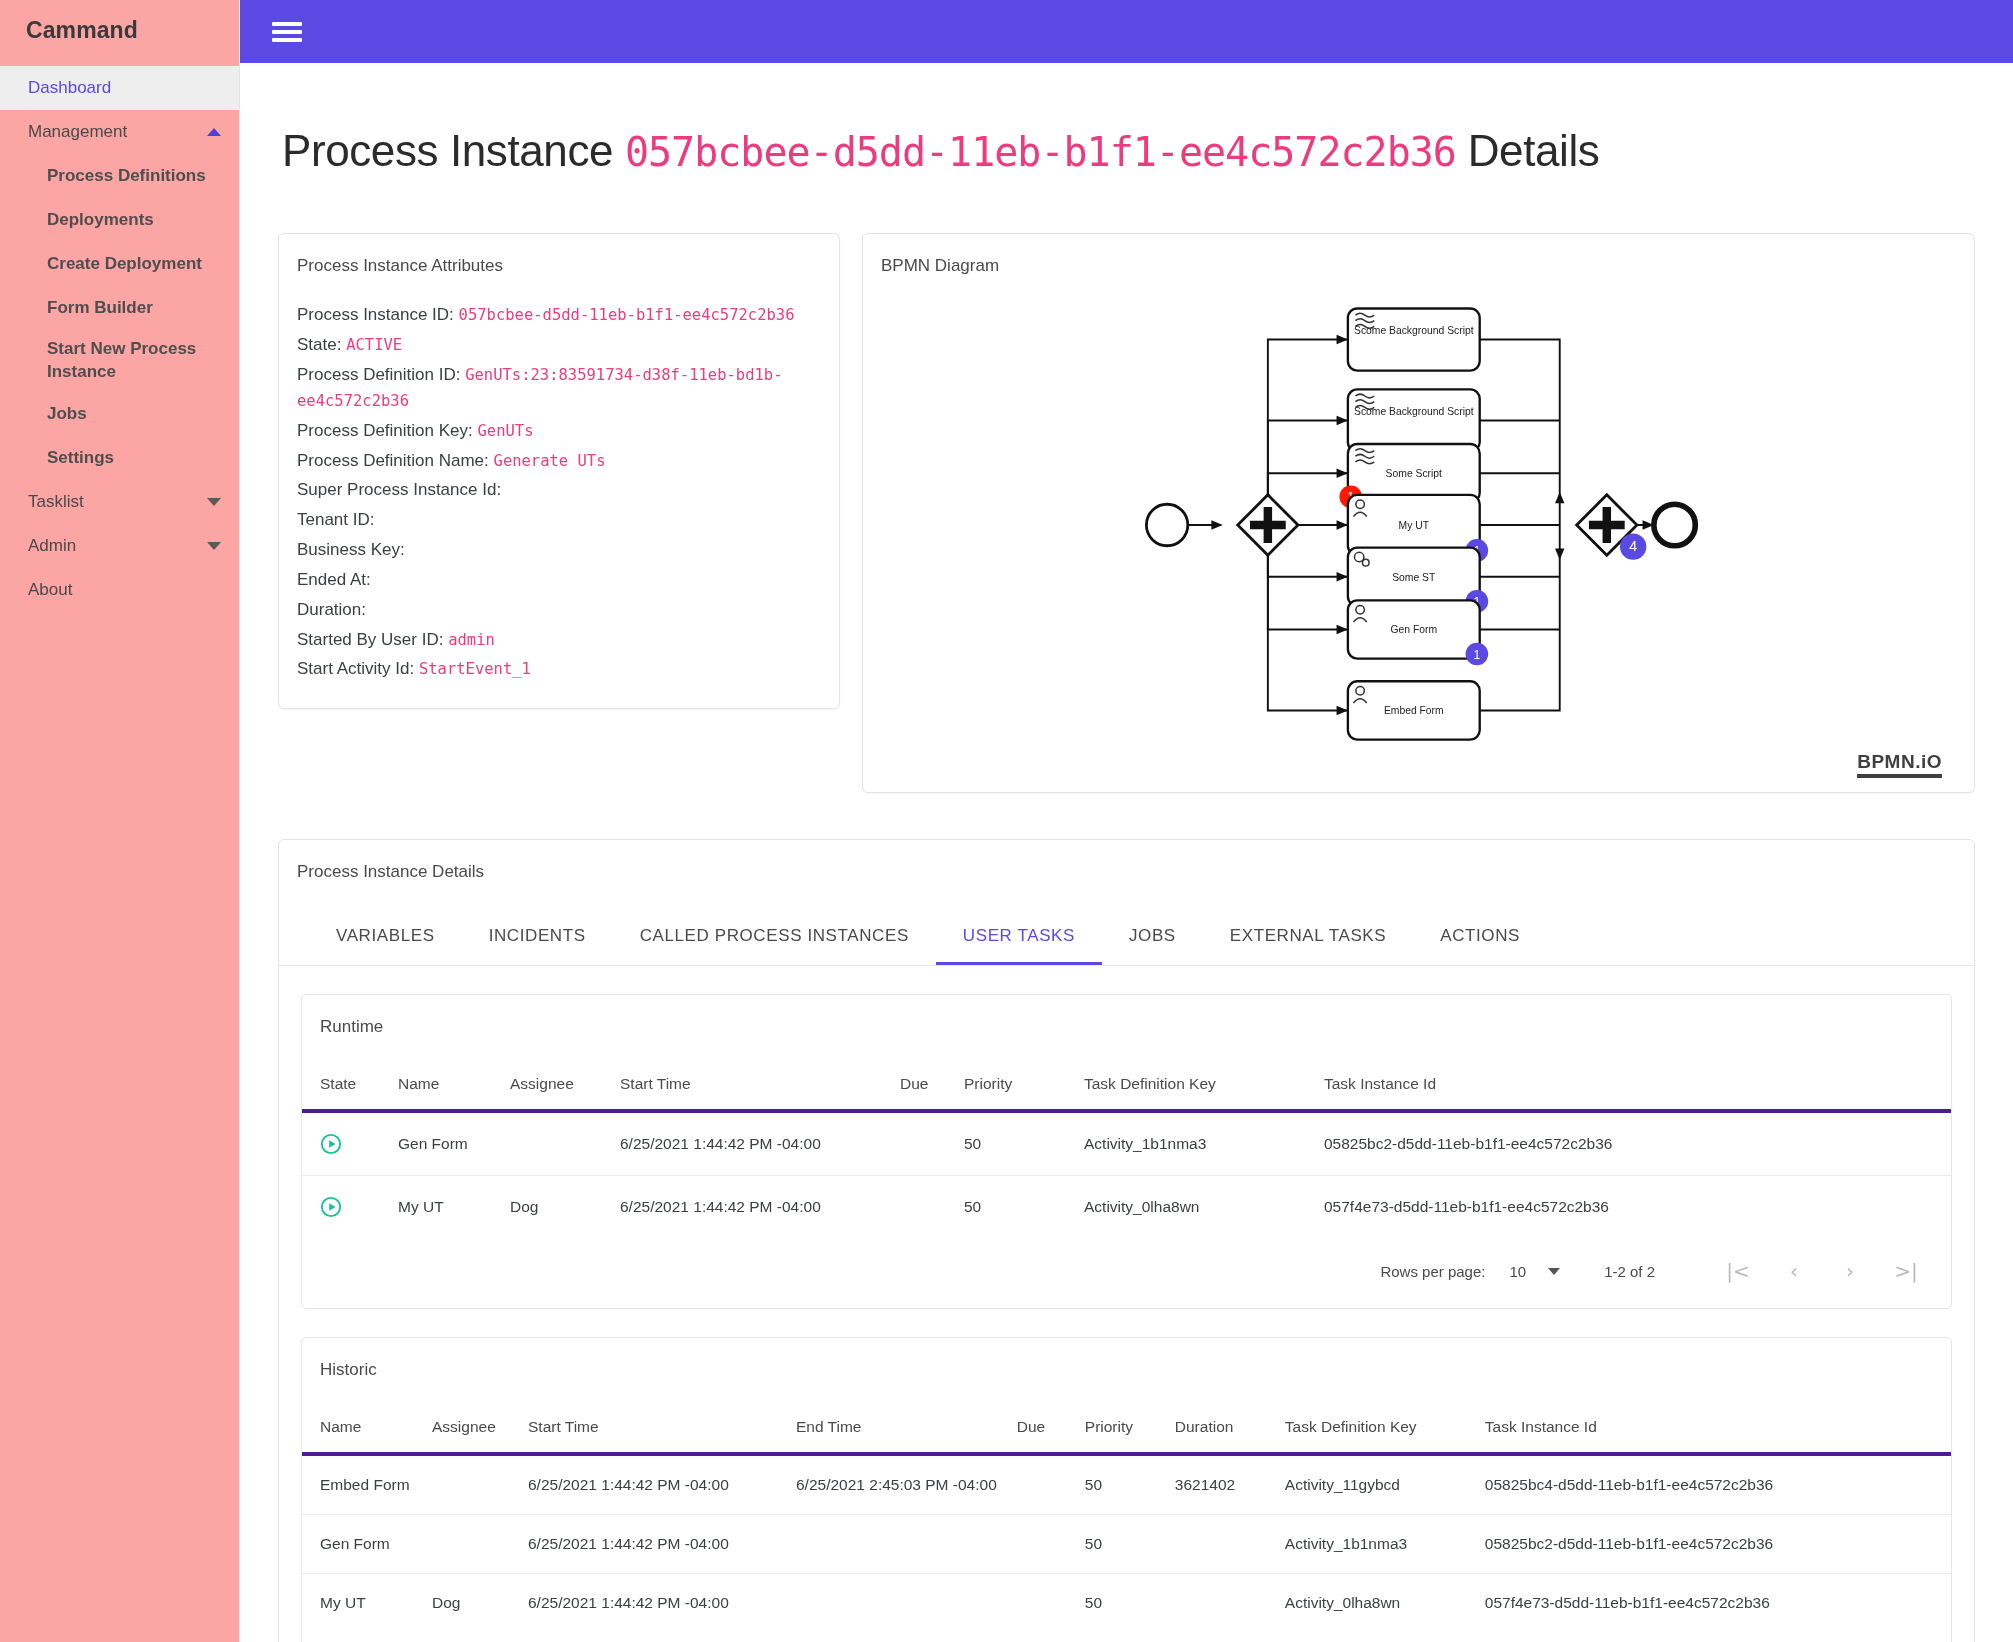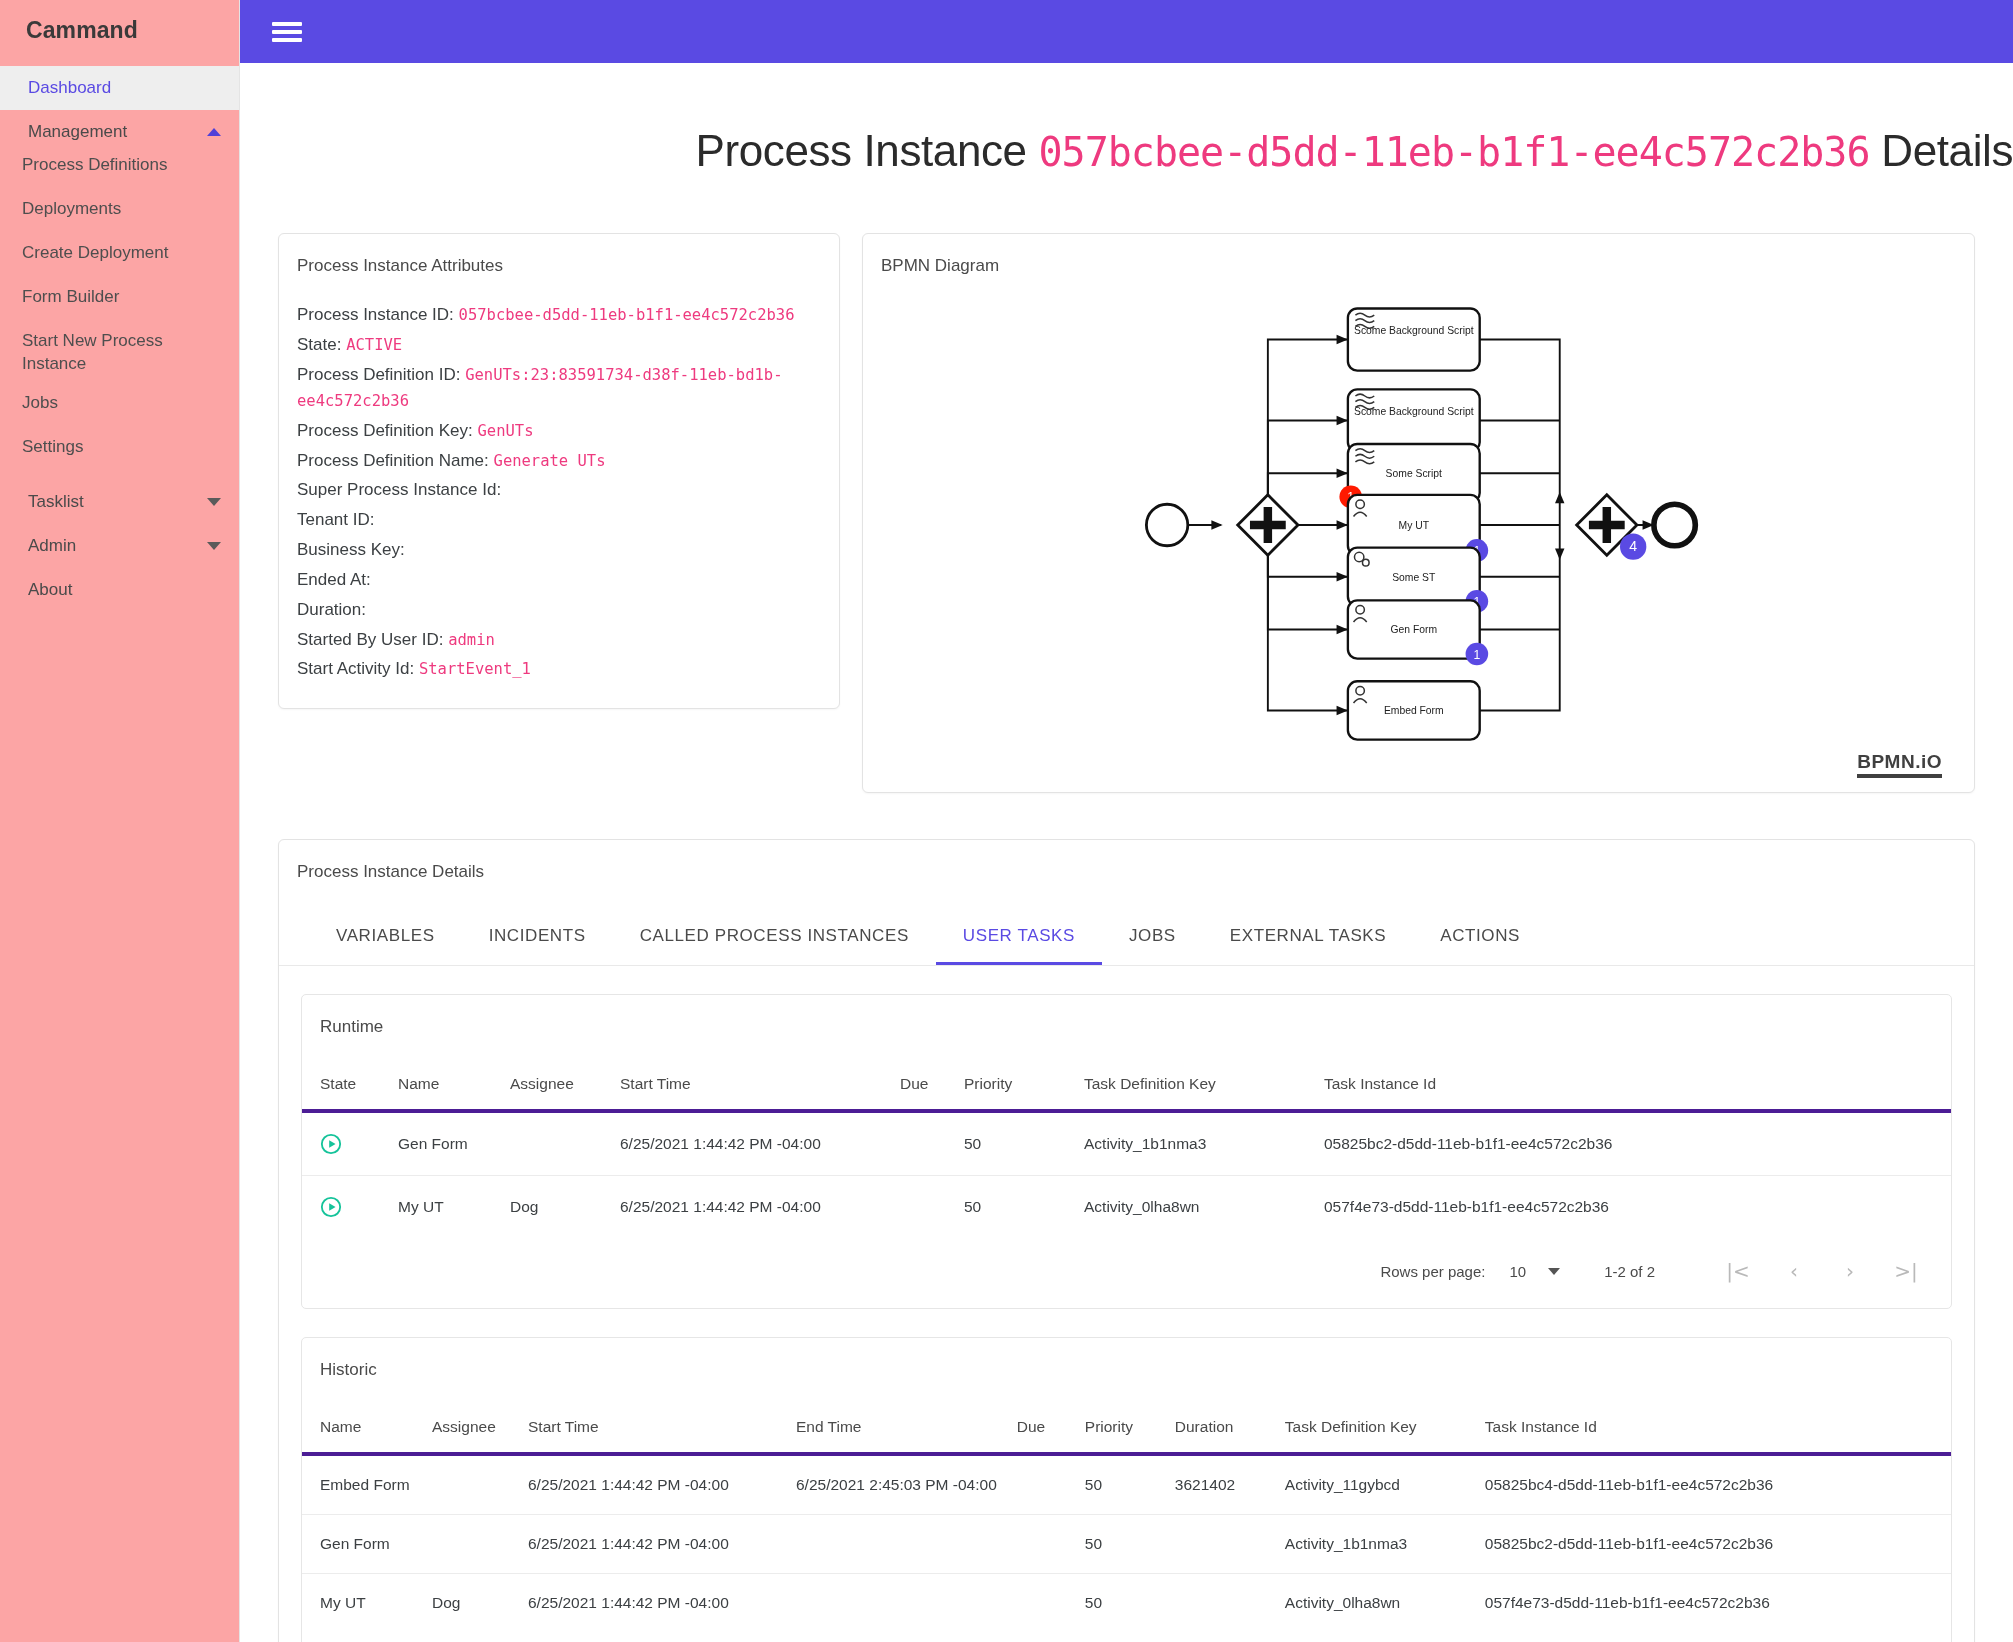--- a/index.html
+++ b/index.html
@@ -29,42 +29,43 @@
   .nav { padding-top:6px; }
   .nav-item {
     height:44px; display:flex; align-items:center;
     padding-left:28px; padding-right:18px;
     font-size:17px; color:#4a4a4a; cursor:pointer;
     justify-content:space-between;
   }
   .nav-item.active { background:#eeeeee; color:#5a4ae3;text-align:center; }
   .nav-item.group { font-size:17px; color:#4a4a4a; }
   .nav-sub {
-    min-height:44px; display:flex; 
-    padding-left:22px; padding-right:14px;
+    min-height:44px; display:flex; align-items:center;
+    padding-left:47px; padding-right:14px;
     font-size:17px; color:#4e4e4e; cursor:pointer;
     line-height:1.35;
+    font-weight:bold;
   }
   .nav-sub.two-line { min-height:62px; }
   .caret { width:0;height:0;border-left:7px solid transparent;border-right:7px solid transparent; }
   .caret.up { border-bottom:8px solid #4f40d8; }
   .caret.down { border-top:8px solid #5a5a5a; }
 
   
   .main { flex:1; height:1642px; position:relative; background:#fff; }
   .topbar {
     height:63px; background:#5a4ae3;
     display:flex; align-items:center; padding-left:32px;
   }
   .hamburger { width:30px; cursor:pointer; }
   .hamburger span { display:block; height:4px; background:#fff; margin:4px 0; border-radius:1px; }
 
   .page-title {
     font-size:44px; font-weight:400; color:#2b2b2b;
-    margin:64px 0 0 22px; letter-spacing:-.4px; line-height:1.1;text-align:right;
+    margin:64px 0 0 42px; letter-spacing:-.4px; line-height:1.1;
   }
   .page-title .mono-pink {
     font-family:"DejaVu Sans Mono","Liberation Mono",monospace;
     color:#ee3a7f; font-size:40px; letter-spacing:-1px;
   }
 
   .row-cards { display:flex; gap:22px; margin:58px 38px 0 38px; align-items:flex-start; }
 
   .card {
     background:#fff; border:1px solid #e3e3e3; border-radius:6px;

